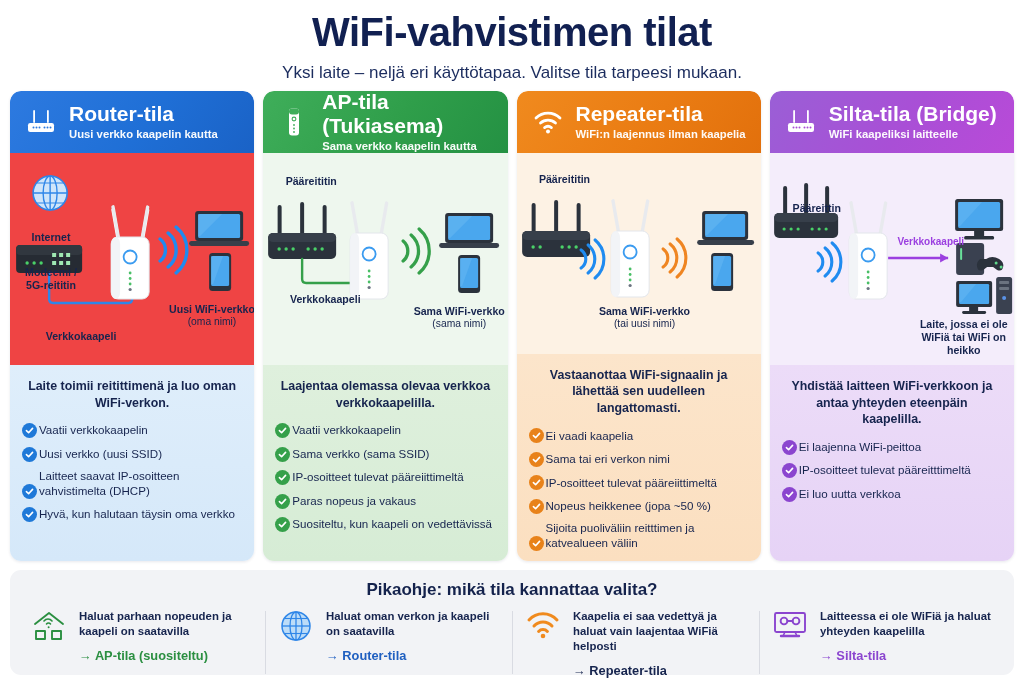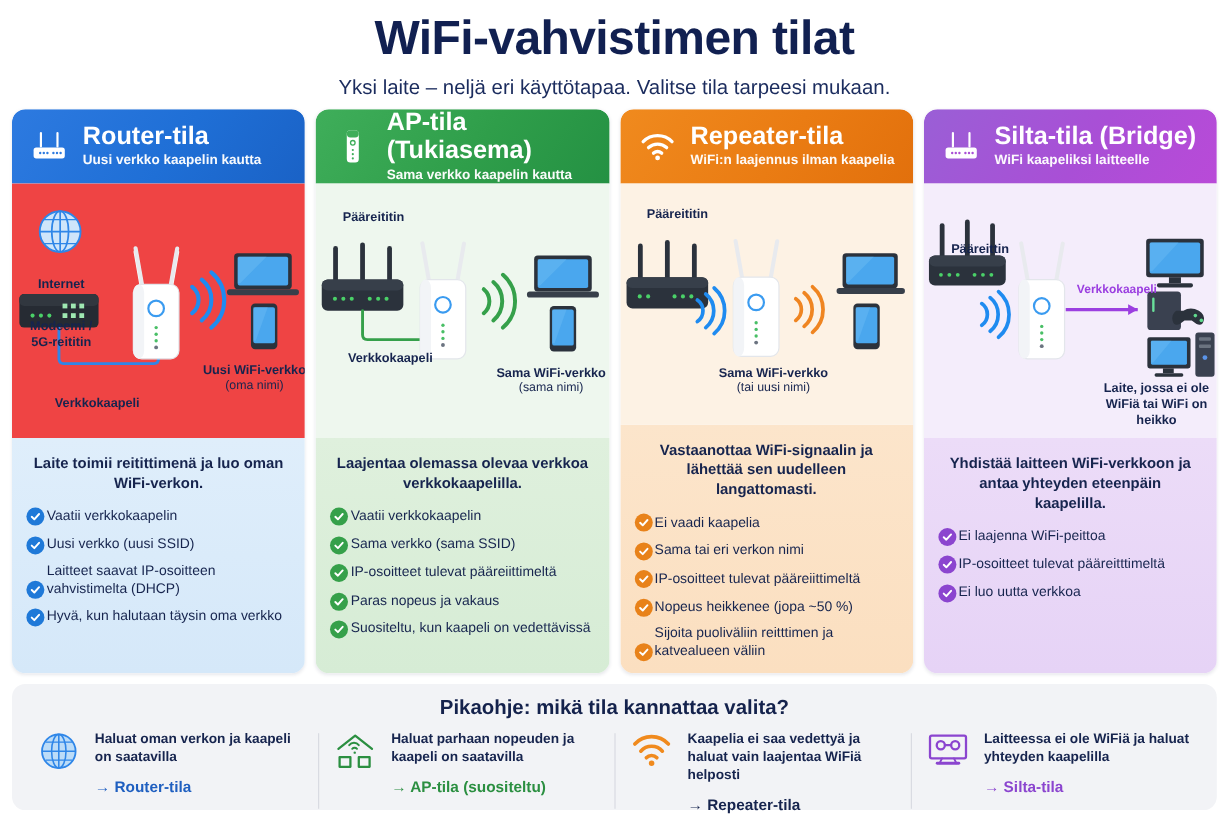--- a/index.html
+++ b/index.html
@@ -612,50 +612,50 @@
     </div>
 
   </div>
 
   <div class="footer">
     <div class="footer-title">Pikaohje: mikä tila kannattaa valita?</div>
     <div class="footer-row">
 
       <div class="fcell">
         <span class="ficon">
+          <svg width="34" height="32" viewBox="0 0 34 32" fill="none" stroke="#2b8f41" stroke-width="1.9" stroke-linejoin="round" stroke-linecap="round">
+            <path d="M3 14 L17 3 L31 14"></path>
+            <path d="M12 11 a5 5 0 0 1 8 0" stroke-width="1.6"></path>
+            <path d="M14.5 14 a2.6 2.6 0 0 1 4 0" stroke-width="1.6"></path>
+            <circle cx="16.6" cy="17.2" r="1" fill="#2b8f41" stroke="none"></circle>
+            <rect x="4" y="21" width="9" height="8"></rect>
+            <rect x="20" y="21" width="9" height="8"></rect>
+          </svg>
+        </span>
+        <span>
+          <span class="ftxt" style="display:block">Haluat parhaan nopeuden ja kaapeli on saatavilla</span>
+          <span class="flink l-green" style="display:block"><span>→ AP-tila</span><span> (suositeltu)</span></span>
+        </span>
+      </div>
+
+      <div class="fcell">
+        <span class="ficon">
           <svg width="32" height="32" viewBox="0 0 32 32" fill="none">
             <circle cx="16" cy="16" r="14" fill="#bcdcf8"></circle>
             <circle cx="16" cy="16" r="14" fill="none" stroke="#2f86e8" stroke-width="1.5"></circle>
             <ellipse cx="16" cy="16" rx="6" ry="14" fill="none" stroke="#2f86e8" stroke-width="1.3"></ellipse>
             <line x1="2" y1="16" x2="30" y2="16" stroke="#2f86e8" stroke-width="1.3"></line>
             <line x1="5" y1="8.5" x2="27" y2="8.5" stroke="#2f86e8" stroke-width="1.1"></line>
             <line x1="5" y1="23.5" x2="27" y2="23.5" stroke="#2f86e8" stroke-width="1.1"></line>
             <line x1="16" y1="2" x2="16" y2="30" stroke="#2f86e8" stroke-width="1.3"></line>
           </svg>
         </span>
         <span>
           <span class="ftxt" style="display:block">Haluat oman verkon ja kaapeli on saatavilla</span>
           <span class="flink l-blue" style="display:block"><span>→ Router-tila</span></span>
-        </span>
-      </div>
-
-      <div class="fcell">
-        <span class="ficon">
-          <svg width="34" height="32" viewBox="0 0 34 32" fill="none" stroke="#2b8f41" stroke-width="1.9" stroke-linejoin="round" stroke-linecap="round">
-            <path d="M3 14 L17 3 L31 14"></path>
-            <path d="M12 11 a5 5 0 0 1 8 0" stroke-width="1.6"></path>
-            <path d="M14.5 14 a2.6 2.6 0 0 1 4 0" stroke-width="1.6"></path>
-            <circle cx="16.6" cy="17.2" r="1" fill="#2b8f41" stroke="none"></circle>
-            <rect x="4" y="21" width="9" height="8"></rect>
-            <rect x="20" y="21" width="9" height="8"></rect>
-          </svg>
-        </span>
-        <span>
-          <span class="ftxt" style="display:block">Haluat parhaan nopeuden ja kaapeli on saatavilla</span>
-          <span class="flink l-green" style="display:block"><span>→ AP-tila</span><span> (suositeltu)</span></span>
         </span>
       </div>
 
       <div class="fcell">
         <span class="ficon">
           <svg width="34" height="30" viewBox="0 0 34 30" fill="none" stroke="#f08a1e" stroke-linecap="round">
             <path d="M3 10 a19 19 0 0 1 28 0" stroke-width="3"></path>
             <path d="M8 16 a12 12 0 0 1 18 0" stroke-width="3"></path>
             <path d="M12.6 21.5 a6 6 0 0 1 8.8 0" stroke-width="3"></path>
             <circle cx="17" cy="26" r="2.3" fill="#f08a1e" stroke="none"></circle>

